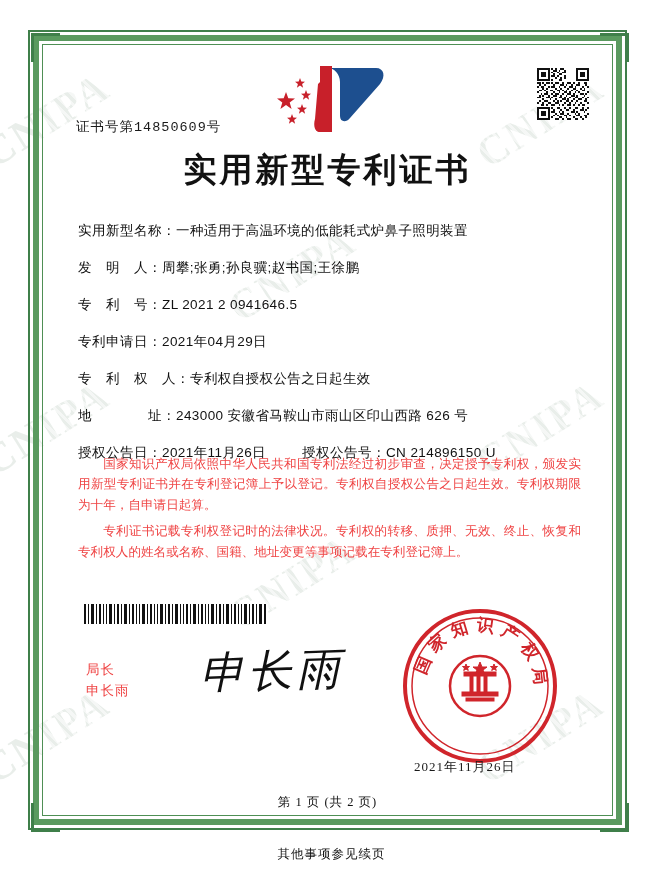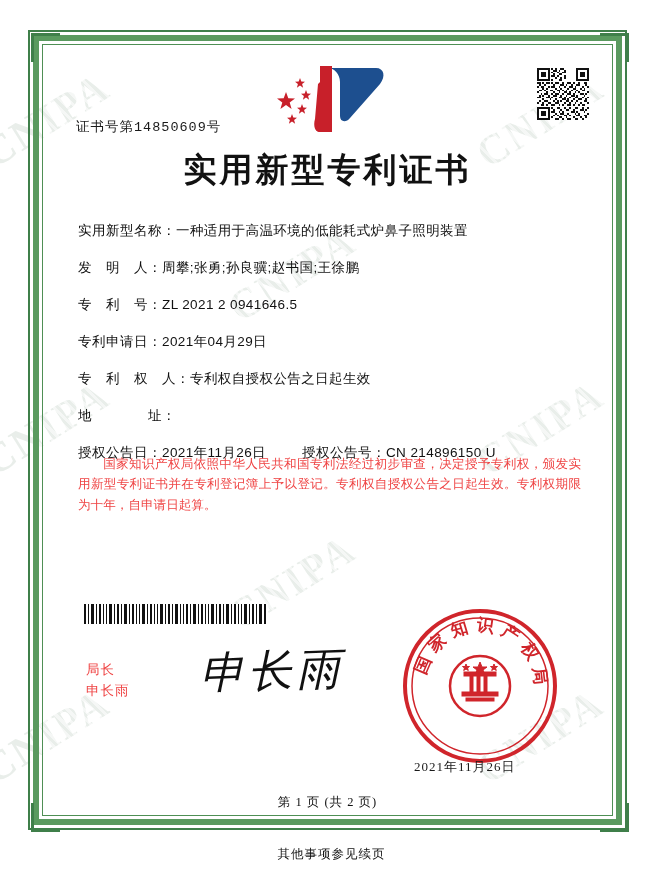--- a/index.html
+++ b/index.html
@@ -545,31 +545,33 @@
       <div class="row">
         <span class="lbl">专利申请日：</span>
         <span class="val">2021年04月29日</span>
       </div>
       <div class="row">
         <span class="lbl">专　利　权　人：</span>
         <span class="val">专利权自授权公告之日起生效</span>
       </div>
       <div class="row">
         <span class="lbl">地　　　　址：</span>
+        <span class="val">243000 安徽省马鞍山市雨山区印山西路 626 号</span>
       </div>
       <div class="row split">
         <span class="lbl">授权公告日：</span>
         <span class="val">2021年11月26日</span>
         <span class="lbl2">授权公告号：</span>
         <span class="val">CN 214896150 U</span>
       </div>
     </div>
 
     <div class="paras">
       <p>国家知识产权局依照中华人民共和国专利法经过初步审查，决定授予专利权，颁发实用新型专利证书并在专利登记簿上予以登记。专利权自授权公告之日起生效。专利权期限为十年，自申请日起算。</p>
+      <p>专利证书记载专利权登记时的法律状况。专利权的转移、质押、无效、终止、恢复和专利权人的姓名或名称、国籍、地址变更等事项记载在专利登记簿上。</p>
     </div>
 
     <div class="barcode">
       <svg width="184" height="20" viewBox="0 0 184 20" shape-rendering="crispEdges">
         <rect width="184" height="20" fill="#ffffff"></rect>
         <g fill="#111111">
           <rect x="0" y="0" width="2" height="20"></rect>
             <rect x="4" y="0" width="1" height="20"></rect>
           <rect x="7" y="0" width="3" height="20"></rect>
             <rect x="12" y="0" width="1" height="20"></rect>

